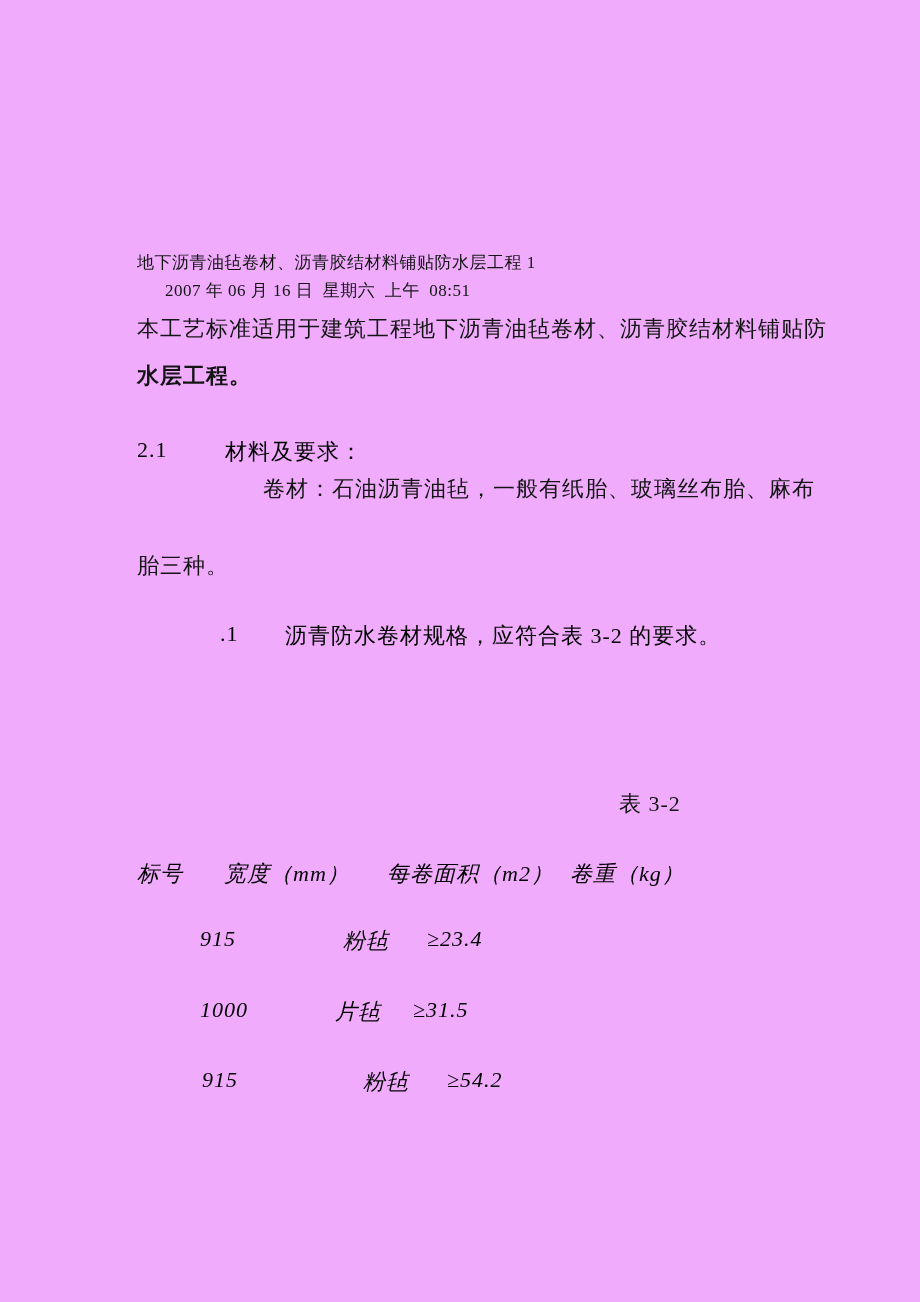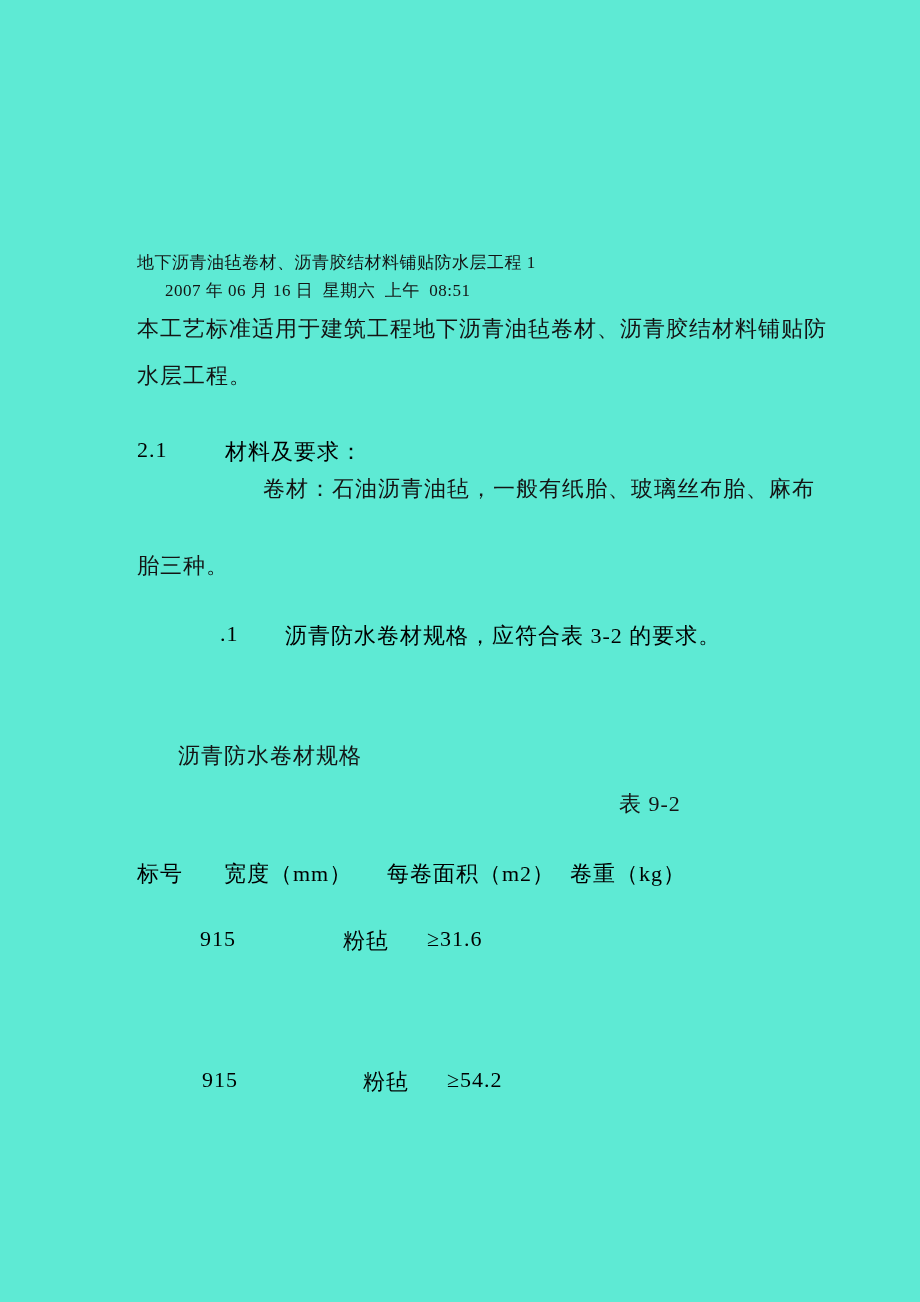--- a/index.html
+++ b/index.html
@@ -1,54 +1,54 @@
 <!DOCTYPE html>
 <html><head>
 <meta charset="utf-8">
 <style>
   * { margin: 0; padding: 0; box-sizing: border-box; }
   html, body { background: #ffffff; }
   .page {
     position: relative;
     width: 920px;
     height: 1302px;
-    background: #5eead4;
+    background: #f0abfc;
     overflow: hidden;
     font-family: "Liberation Serif", "DejaVu Serif", serif;
     color: #000000;
   }
   .line {
     position: absolute;
     white-space: pre;
     color: #141414;
   }
   .small { font-size: 17px; letter-spacing: 0.5px; }
   .body-text { font-size: 22px; letter-spacing: 1px; }
 
   .title-line   { top: 251px; left: 137px; }
   .date-line    { top: 279px; left: 137px; margin-left: 28px; }
 
   .intro-line1  { top: 314px; left: 137px; }
-  .intro-line2  { top: 361px; left: 137px; }
+  .intro-line2  { top: 361px; left: 137px; font-weight: bold; }
 
   .section-row     { top: 437px; left: 0; width: 920px; height: 30px; position: absolute; }
   .section-number  { position: absolute; left: 137px; text-align: center; }
   .section-title   { position: absolute; left: 225px; }
 
   .materials-line1 { top: 474px; left: 263px; }
   .materials-line2 { top: 551px; left: 137px; }
 
   .item-row     { top: 621px; left: 0; width: 920px; height: 30px; position: absolute; }
   .item-number  { position: absolute; left: 220px; }
   .item-text    { position: absolute; left: 285px; }
 
   .table-caption { top: 741px; left: 178px; }
   .table-label   { top: 789px; left: 619px; }
 
-  .t-row { position: absolute; left: 0; width: 920px; height: 32px; }
+  .t-row { position: absolute; left: 0; width: 920px; height: 32px; font-style: italic; }
   .t-row span { position: absolute; white-space: pre; }
 
   .header-row { top: 859px; }
   .h-c0 { left: 137px; }
   .h-c1 { left: 224px; }
   .h-c2 { left: 387px; }
   .h-c3 { left: 570px; }
 
   .data-row-1 { top: 926px; }
   .r1-c0 { left: 200px; }
@@ -85,37 +85,41 @@
 
   <div class="line body-text materials-line1">卷材：石油沥青油毡，一般有纸胎、玻璃丝布胎、麻布</div>
 
   <div class="line body-text materials-line2">胎三种。</div>
 
   <div class="item-row body-text">
     <span class="item-number">.1</span>
     <span class="item-text">沥青防水卷材规格，应符合表 3-2 的要求。</span>
   </div>
 
-  <div class="line body-text table-caption">沥青防水卷材规格</div>
 
-  <div class="line body-text table-label">表 9-2</div>
+  <div class="line body-text table-label">表 3-2</div>
 
   <div class="t-row header-row body-text">
     <span class="h-c0">标号</span>
     <span class="h-c1">宽度（mm）</span>
     <span class="h-c2">每卷面积（m2）</span>
     <span class="h-c3">卷重（kg）</span>
   </div>
 
   <div class="t-row data-row-1 body-text">
     <span class="r1-c0">915</span>
     <span class="r1-c1">粉毡</span>
-    <span class="r1-c2">≥31.6</span>
+    <span class="r1-c2">≥23.4</span>
   </div>
 
+  <div class="t-row data-row-2 body-text">
+    <span class="r2-c0">1000</span>
+    <span class="r2-c1">片毡</span>
+    <span class="r2-c2">≥31.5</span>
+  </div>
 
   <div class="t-row data-row-3 body-text">
     <span class="r3-c0">915</span>
     <span class="r3-c1">粉毡</span>
     <span class="r3-c2">≥54.2</span>
   </div>
 
 </div>
 
 </body></html>

